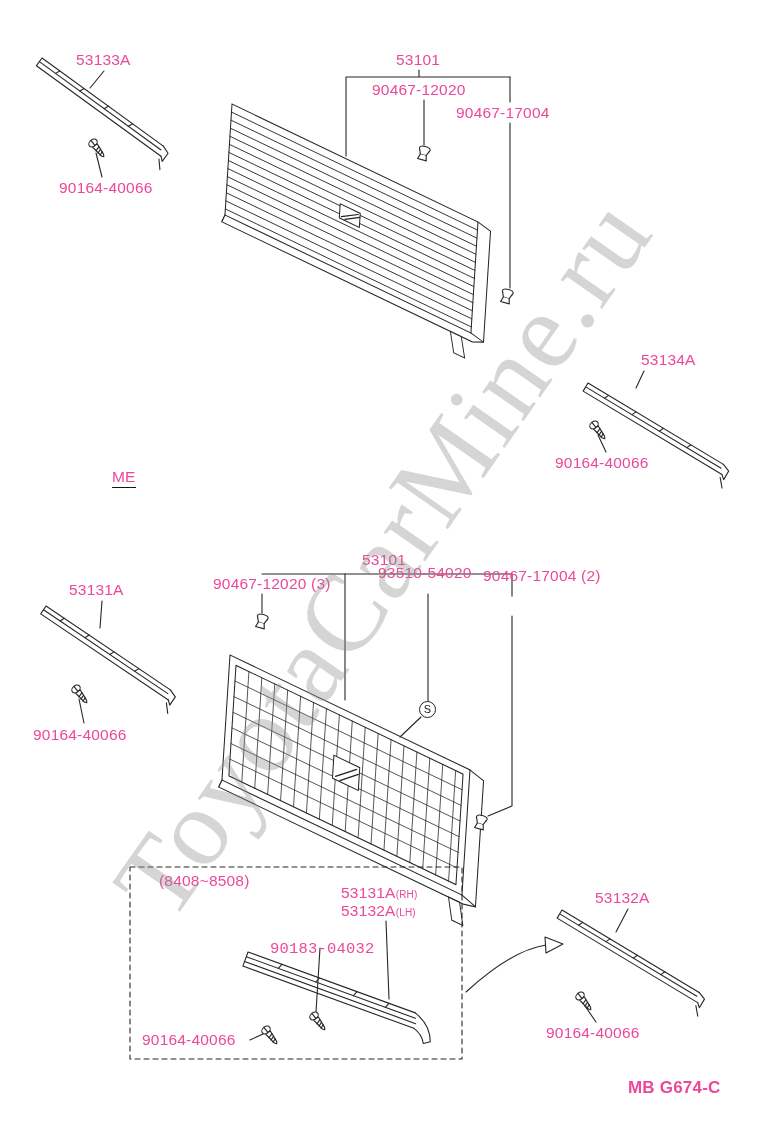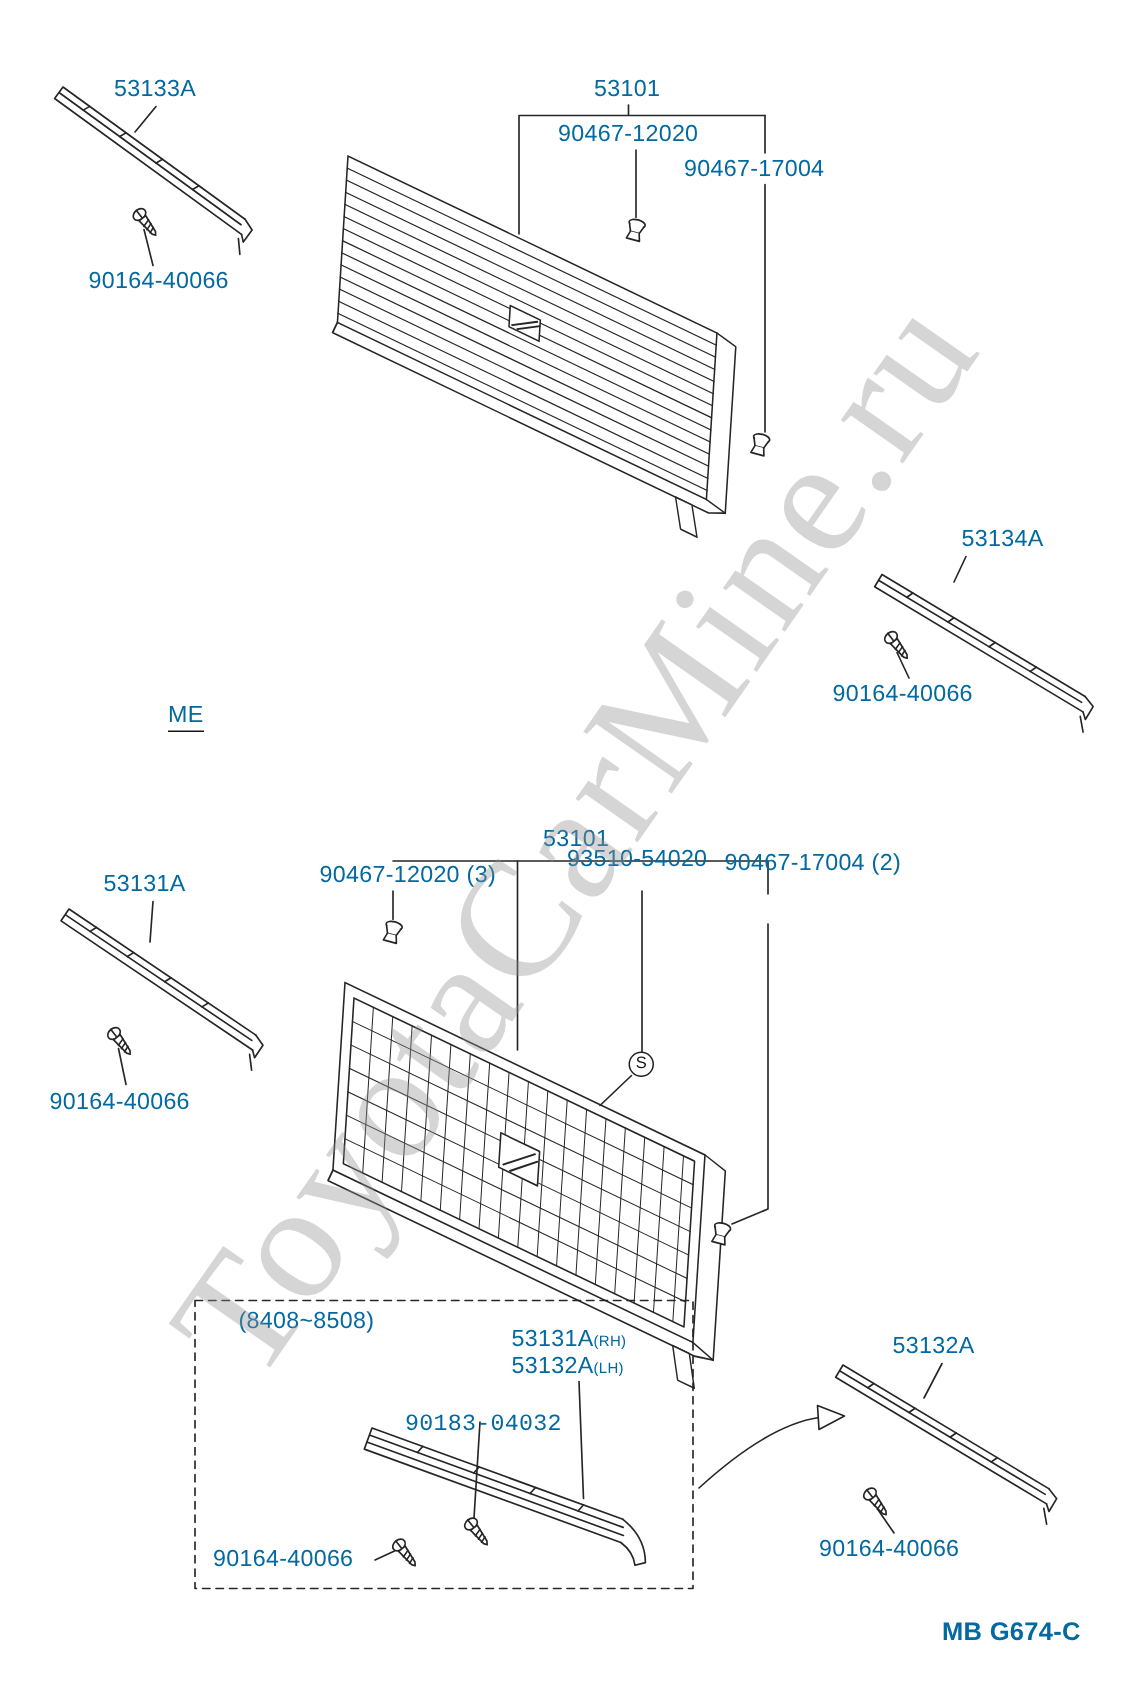--- a/index.html
+++ b/index.html
@@ -4,21 +4,21 @@
 <style>
   * { margin:0; padding:0; box-sizing:border-box; }
   html,body { background:#ffffff; }
   .page {
     position:relative; width:760px; height:1122px; background:#fff;
     overflow:hidden; font-family:"Liberation Sans", sans-serif; color:#161616;
   }
   .art { position:absolute; left:0; top:0; }
   .lbl {
     position:absolute; font-size:15.5px; line-height:18px; white-space:nowrap;
-    letter-spacing:.2px; color:#0369a1;
+    letter-spacing:.2px; color:#ec4899;
   }
   .lbl.bg { background:#fff; padding:0 4px 0 0; }
   .lbl .small { font-size:10px; }
   .lbl.underline { border-bottom:1.6px solid #161616; padding-bottom:1px;margin-left:36px; }
   .lbl.bold { font-weight:bold; }
   .s-badge {
     position:absolute; width:17px; height:17px; border:1.3px solid #222;
     border-radius:50%; background:#fff; display:flex; align-items:center;
     justify-content:center; font-size:11px; line-height:11px;
   }

